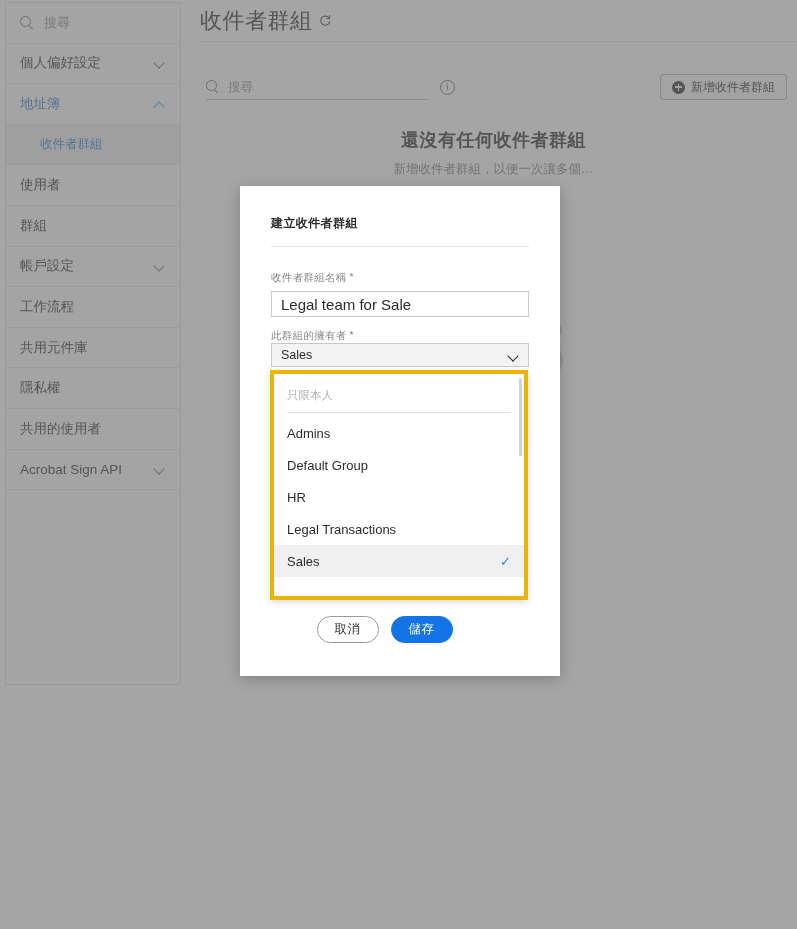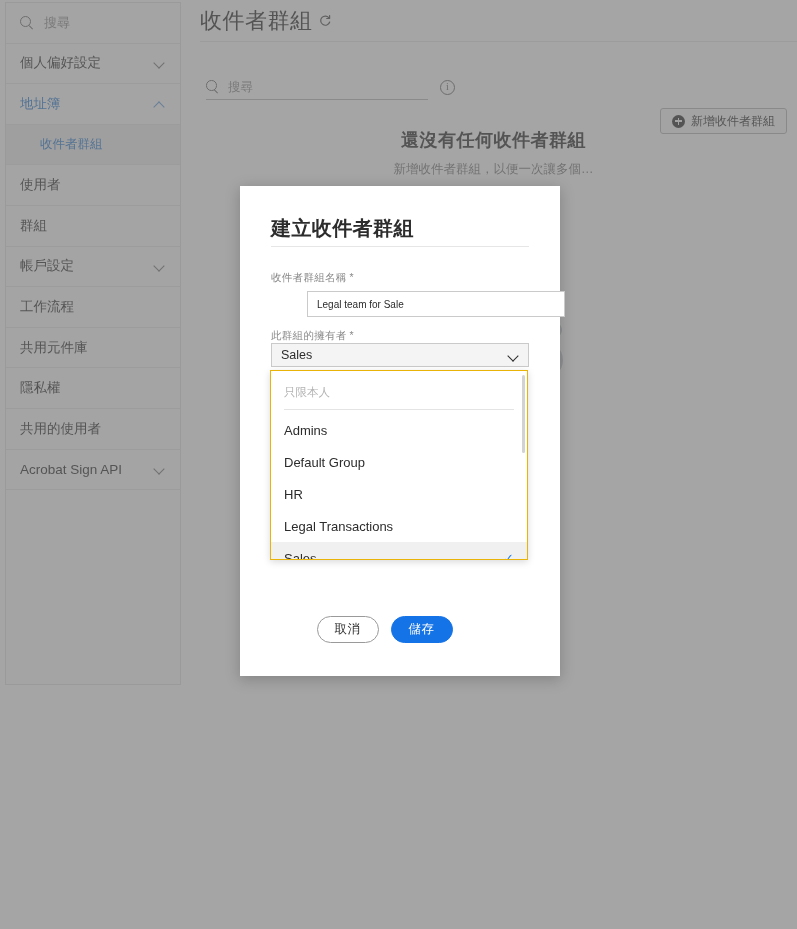--- a/index.html
+++ b/index.html
@@ -184,21 +184,20 @@
     display: flex;
     align-items: center;
     gap: 6px;
     padding: 0 11px;
     border: 1px solid #b6b6b6;
     border-radius: 3px;
     background: #fafafa;
     font-size: 12px;
     color: #2c2c2c;
     cursor: pointer;
-    margin-top: 34px;
   }
   .plus-circle {
     width: 13px; height: 13px;
     border-radius: 50%;
     background: #2c2c2c;
     position: relative;
     flex: none;
   }
   .plus-circle::before, .plus-circle::after {
     content: "";
@@ -241,21 +240,21 @@
   #modal {
     position: absolute;
     left: 240px; top: 186px;
     width: 320px; height: 490px;
     background: #ffffff;
     box-shadow: 0 3px 14px rgba(0,0,0,.22);
   }
   #modal-title {
     position: absolute;
     left: 31px; top: 29px;
-    font-size: 20px;
+    font-size: 12px;
     font-weight: bold;
     color: #2c2c2c;
     letter-spacing: .4px;
   }
   #modal-divider {
     position: absolute;
     left: 31px; right: 31px; top: 60px;
     height: 1px;
     background: #e6e6e6;
   }
@@ -268,25 +267,24 @@
   }
   .req { color: #8a8a8a; margin-left: 3px; }
   #name-label { top: 271px; text-align: center; }
   #name-input {
     position: absolute;
     left: 271px; top: 291px;
     width: 258px; height: 26px;
     border: 1px solid #cacaca;
     background: #fff;
     font-family: inherit;
-    font-size: 10px;
+    font-size: 15px;
     color: #2c2c2c;
     padding: 0 9px;
     outline: none;
-    margin-left: 36px;
   }
   #owner-label { top: 329px; }
   #owner-select {
     position: absolute;
     left: 271px; top: 343px;
     width: 258px; height: 24px;
     border: 1px solid #cacaca;
     background: #f4f4f4;
     display: flex;
     align-items: center;
@@ -308,23 +306,23 @@
     width: 7px; height: 7px;
     border-right: 1.7px solid #2c2c2c;
     border-bottom: 1.7px solid #2c2c2c;
     transform: rotate(45deg);
   }
 
   
   #dropdown {
     position: absolute;
     left: 270px; top: 370px;
-    width: 258px; height: 190px;
+    width: 258px; height: 230px;
     background: #ffffff;
-    border: 1px solid #eab308;
+    border: 4px solid #eab308;
     box-shadow: 0 2px 7px rgba(0,0,0,.15);
     padding: 8px 0 0 0;
     overflow: hidden;
   }
   .dd-item {
     height: 32px;
     display: flex;
     align-items: center;
     padding: 0 13px;
     font-size: 13px;

